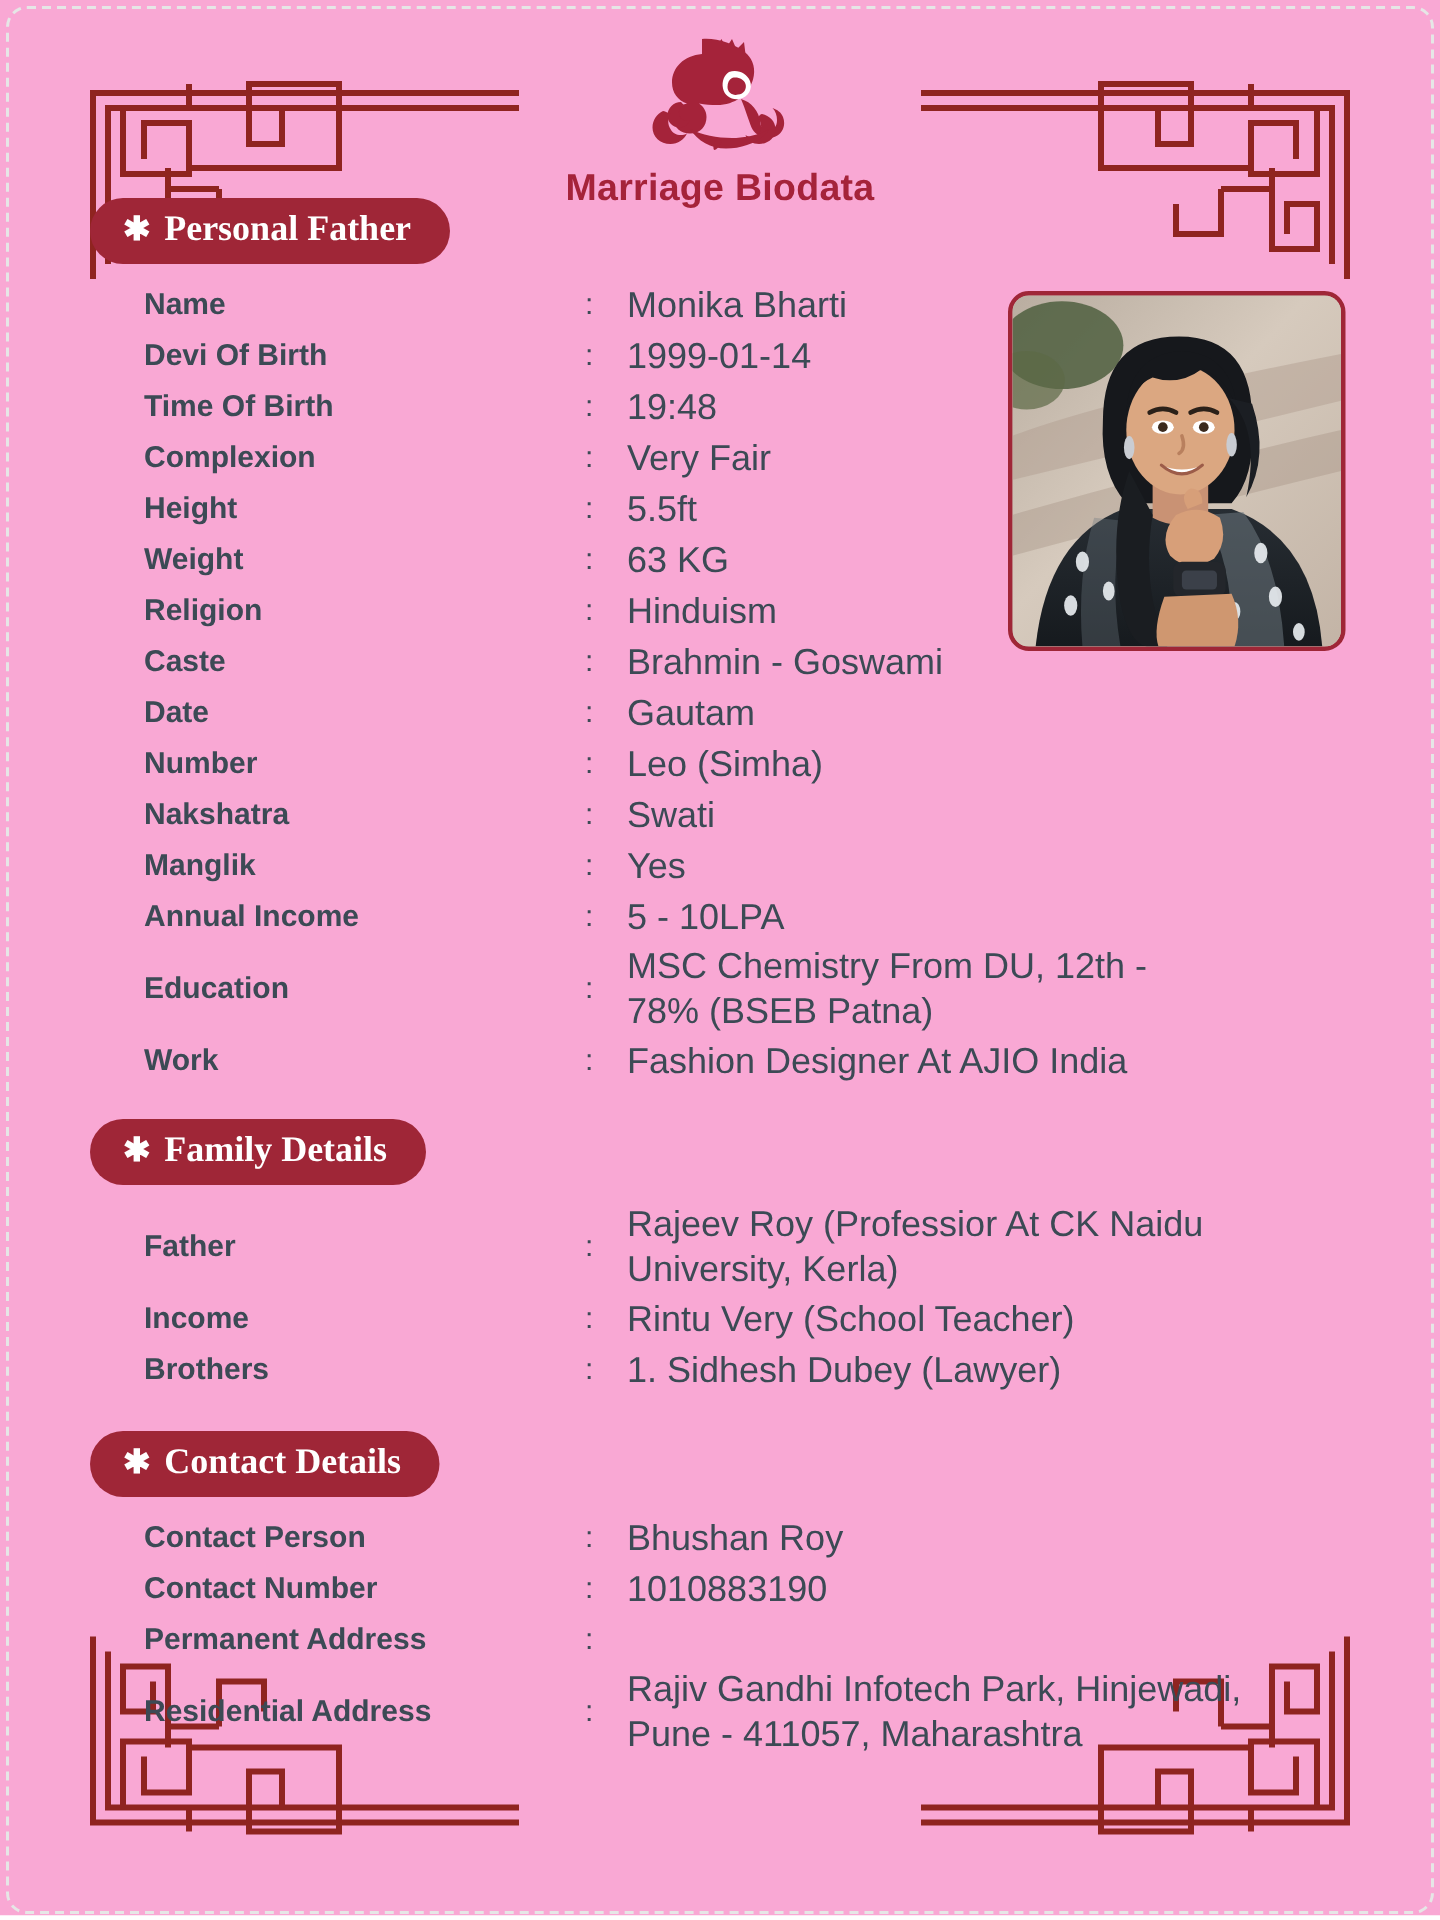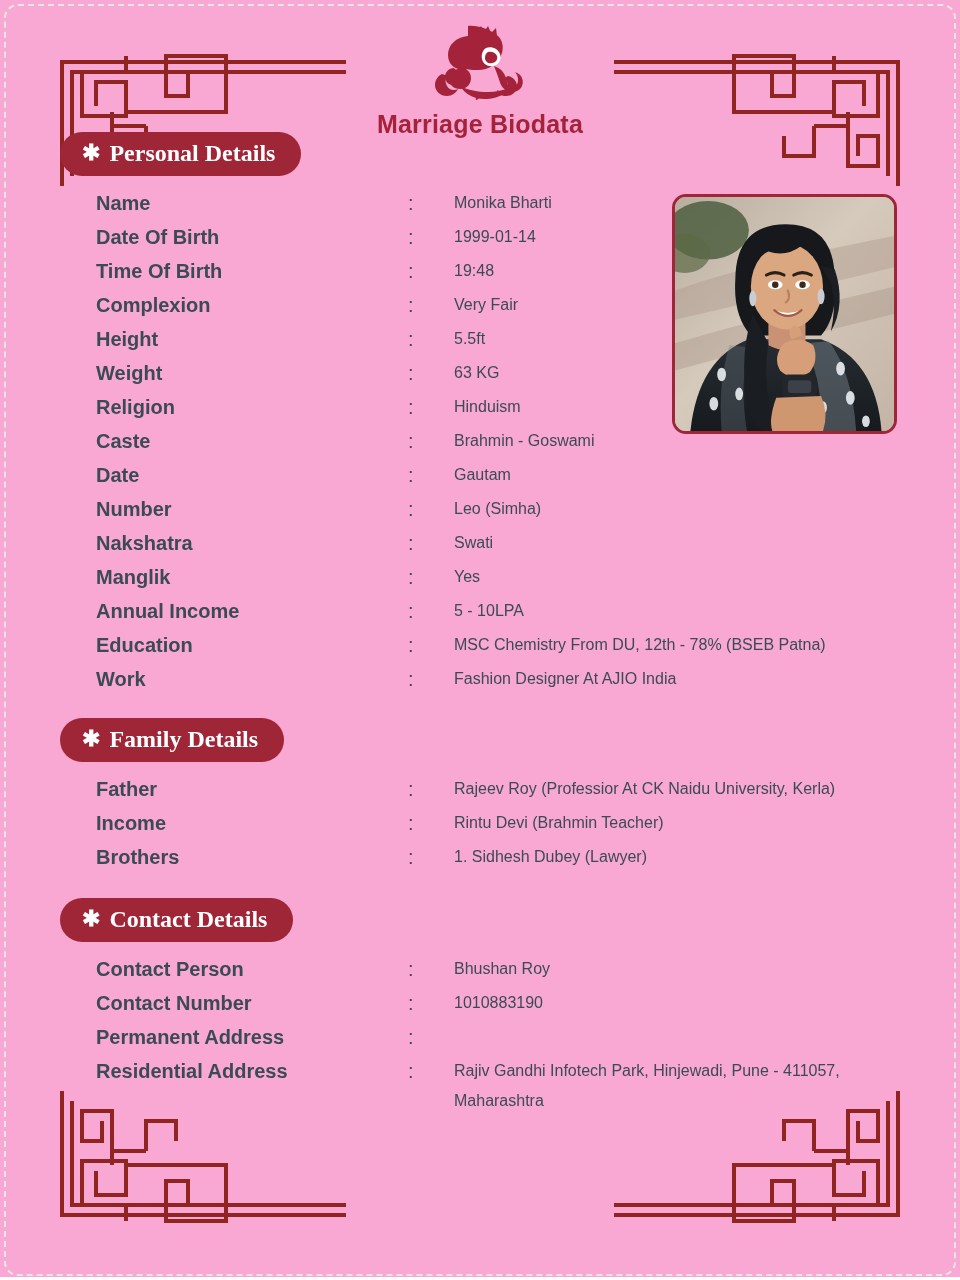--- a/index.html
+++ b/index.html
@@ -81,42 +81,41 @@
   .badge .star { font-size: 22px; line-height: 1; }
 
   .sec-personal { margin-top: 0; }
   .sec-family   { margin-top: 22px; }
   .sec-contact  { margin-top: 24px; }
 
   
   .rows { margin-top: 10px; }
   .row {
     display: flex;
-    align-items: flex-start;
+    align-items: center;
     padding: 0 0 0 96px;
     min-height: 34px;
-    gap: 18px;
   }
   .row .label {
     width: 294px;
     flex: 0 0 294px;
     font-size: 20px;
     font-weight: bold;
     color: #3c4a55;
     line-height: 34px;
   }
   .row .colon {
     width: 28px;
     flex: 0 0 28px;
     font-size: 20px;
     color: #3c4a55;
     line-height: 34px;
   }
   .row .value {
-    font-size: 16px;
+    font-size: 24px;
     color: #3c4a55;
     line-height: 30px;
     padding-top: 2px;
     max-width: 400px;
   }
   .row.wide .value { max-width: 410px; }
 
   
   .rows-personal .row .value { max-width: 400px; }
 
@@ -292,30 +291,30 @@
 
       <path d="M104 206 Q96 228 100 240 L152 240 Q158 222 150 204 Z" fill="#cf9770"></path>
     </svg>
   </div>
 
   <div class="content">
 
     <div class="section sec-personal">
       <div class="badge">
         <span class="star">✱</span>
-        <span>Personal Details</span>
+        <span>Personal Father</span>
       </div>
       <div class="rows rows-personal">
         <div class="row">
           <span class="label">Name</span>
           <span class="colon">:</span>
           <span class="value">Monika Bharti</span>
         </div>
         <div class="row">
-          <span class="label">Date Of Birth</span>
+          <span class="label">Devi Of Birth</span>
           <span class="colon">:</span>
           <span class="value">1999-01-14</span>
         </div>
         <div class="row">
           <span class="label">Time Of Birth</span>
           <span class="colon">:</span>
           <span class="value">19:48</span>
         </div>
         <div class="row">
           <span class="label">Complexion</span>
@@ -387,21 +386,21 @@
       </div>
       <div class="rows">
         <div class="row wide">
           <span class="label">Father</span>
           <span class="colon">:</span>
           <span class="value">Rajeev Roy (Professior At CK Naidu University, Kerla)</span>
         </div>
         <div class="row wide">
           <span class="label">Income</span>
           <span class="colon">:</span>
-          <span class="value">Rintu Devi (Brahmin Teacher)</span>
+          <span class="value">Rintu Very (School Teacher)</span>
         </div>
         <div class="row wide">
           <span class="label">Brothers</span>
           <span class="colon">:</span>
           <span class="value">1. Sidhesh Dubey (Lawyer)</span>
         </div>
       </div>
     </div>
 
     <div class="section sec-contact">

